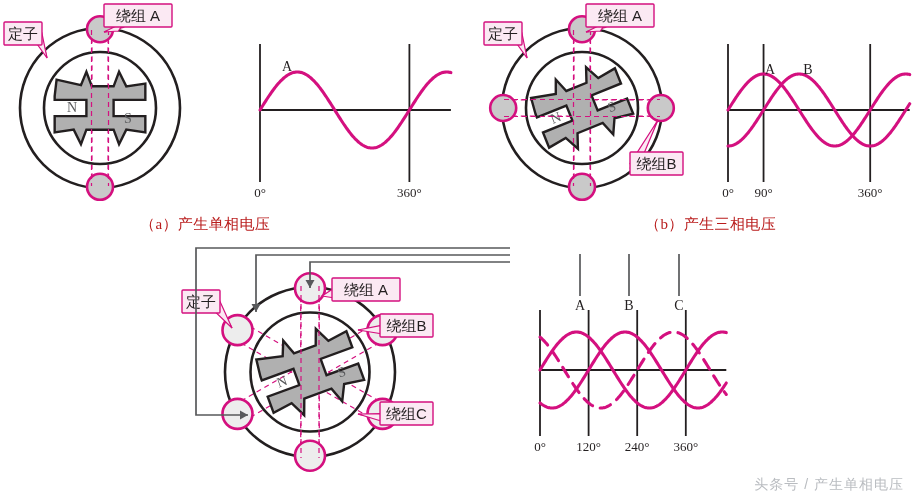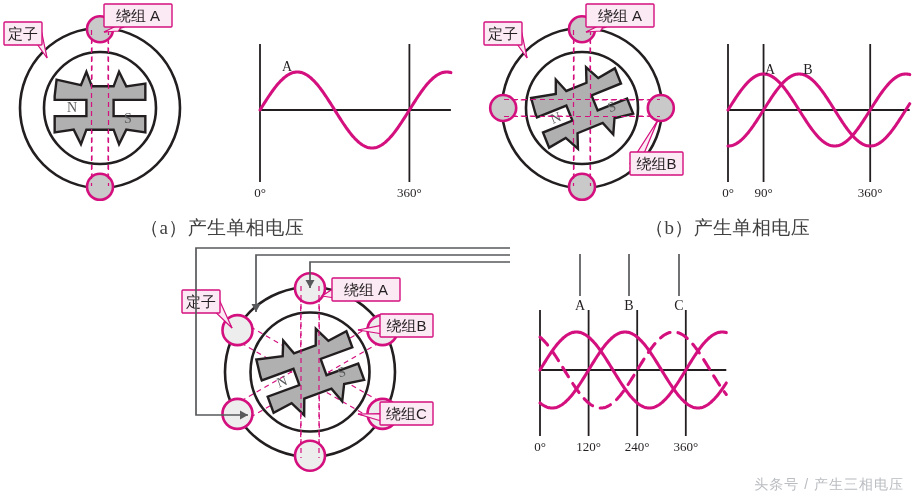--- a/index.html
+++ b/index.html
@@ -4,21 +4,21 @@
 <style>
   html,body{margin:0;padding:0;}
   body{
     width:912px;height:500px;background:#ffffff;
     font-family:"Liberation Serif","DejaVu Serif",serif;
     position:relative;overflow:hidden;
   }
   .stage{position:absolute;left:0;top:0;width:912px;height:500px;}
   .panel{position:absolute;}
   .caption{
-    position:absolute;font-size:19px;color:#404040;white-space:nowrap;
+    position:absolute;font-size:15px;color:#b91c1c;white-space:nowrap;
     letter-spacing:.4px;
   }
   .watermark{
     position:absolute;right:8px;bottom:6px;font-size:14px;color:#b9bcc0;
     letter-spacing:1px;white-space:nowrap;
     font-family:"Liberation Sans","DejaVu Sans",sans-serif;
   }
   svg{display:block;overflow:visible;}
   .cz-label{
     font-family:"Liberation Sans","DejaVu Sans",sans-serif;
@@ -140,21 +140,21 @@
           <line x1="160.20000000000002" y1="26" x2="160.20000000000002" y2="164" stroke="#231f20" stroke-width="1.8"></line>
           <text x="160.20000000000002" y="179" text-anchor="middle" class="ax-label">360°</text>
           <path d="M 18.00 92.00 L 18.79 90.74 L 19.58 89.49 L 20.37 88.24 L 21.16 86.99 L 21.95 85.75 L 22.74 84.52 L 23.53 83.29 L 24.32 82.08 L 25.11 80.88 L 25.90 79.69 L 26.69 78.51 L 27.48 77.36 L 28.27 76.22 L 29.06 75.10 L 29.85 74.00 L 30.64 72.92 L 31.43 71.87 L 32.22 70.84 L 33.01 69.84 L 33.80 68.86 L 34.59 67.91 L 35.38 66.99 L 36.17 66.10 L 36.96 65.25 L 37.75 64.42 L 38.54 63.63 L 39.33 62.88 L 40.12 62.15 L 40.91 61.47 L 41.70 60.82 L 42.49 60.21 L 43.28 59.64 L 44.07 59.11 L 44.86 58.62 L 45.65 58.17 L 46.44 57.76 L 47.23 57.39 L 48.02 57.07 L 48.81 56.79 L 49.60 56.55 L 50.39 56.35 L 51.18 56.20 L 51.97 56.09 L 52.76 56.02 L 53.55 56.00 L 54.34 56.02 L 55.13 56.09 L 55.92 56.20 L 56.71 56.35 L 57.50 56.55 L 58.29 56.79 L 59.08 57.07 L 59.87 57.39 L 60.66 57.76 L 61.45 58.17 L 62.24 58.62 L 63.03 59.11 L 63.82 59.64 L 64.61 60.21 L 65.40 60.82 L 66.19 61.47 L 66.98 62.15 L 67.77 62.88 L 68.56 63.63 L 69.35 64.42 L 70.14 65.25 L 70.93 66.10 L 71.72 66.99 L 72.51 67.91 L 73.30 68.86 L 74.09 69.84 L 74.88 70.84 L 75.67 71.87 L 76.46 72.92 L 77.25 74.00 L 78.04 75.10 L 78.83 76.22 L 79.62 77.36 L 80.41 78.51 L 81.20 79.69 L 81.99 80.88 L 82.78 82.08 L 83.57 83.29 L 84.36 84.52 L 85.15 85.75 L 85.94 86.99 L 86.73 88.24 L 87.52 89.49 L 88.31 90.74 L 89.10 92.00 L 89.89 93.26 L 90.68 94.51 L 91.47 95.76 L 92.26 97.01 L 93.05 98.25 L 93.84 99.48 L 94.63 100.71 L 95.42 101.92 L 96.21 103.12 L 97.00 104.31 L 97.79 105.49 L 98.58 106.64 L 99.37 107.78 L 100.16 108.90 L 100.95 110.00 L 101.74 111.08 L 102.53 112.13 L 103.32 113.16 L 104.11 114.16 L 104.90 115.14 L 105.69 116.09 L 106.48 117.01 L 107.27 117.90 L 108.06 118.75 L 108.85 119.58 L 109.64 120.37 L 110.43 121.12 L 111.22 121.85 L 112.01 122.53 L 112.80 123.18 L 113.59 123.79 L 114.38 124.36 L 115.17 124.89 L 115.96 125.38 L 116.75 125.83 L 117.54 126.24 L 118.33 126.61 L 119.12 126.93 L 119.91 127.21 L 120.70 127.45 L 121.49 127.65 L 122.28 127.80 L 123.07 127.91 L 123.86 127.98 L 124.65 128.00 L 125.44 127.98 L 126.23 127.91 L 127.02 127.80 L 127.81 127.65 L 128.60 127.45 L 129.39 127.21 L 130.18 126.93 L 130.97 126.61 L 131.76 126.24 L 132.55 125.83 L 133.34 125.38 L 134.13 124.89 L 134.92 124.36 L 135.71 123.79 L 136.50 123.18 L 137.29 122.53 L 138.08 121.85 L 138.87 121.12 L 139.66 120.37 L 140.45 119.58 L 141.24 118.75 L 142.03 117.90 L 142.82 117.01 L 143.61 116.09 L 144.40 115.14 L 145.19 114.16 L 145.98 113.16 L 146.77 112.13 L 147.56 111.08 L 148.35 110.00 L 149.14 108.90 L 149.93 107.78 L 150.72 106.64 L 151.51 105.49 L 152.30 104.31 L 153.09 103.12 L 153.88 101.92 L 154.67 100.71 L 155.46 99.48 L 156.25 98.25 L 157.04 97.01 L 157.83 95.76 L 158.62 94.51 L 159.41 93.26 L 160.20 92.00 L 160.99 90.74 L 161.78 89.49 L 162.57 88.24 L 163.36 86.99 L 164.15 85.75 L 164.94 84.52 L 165.73 83.29 L 166.52 82.08 L 167.31 80.88 L 168.10 79.69 L 168.89 78.51 L 169.68 77.36 L 170.47 76.22 L 171.26 75.10 L 172.05 74.00 L 172.84 72.92 L 173.63 71.87 L 174.42 70.84 L 175.21 69.84 L 176.00 68.86 L 176.79 67.91 L 177.58 66.99 L 178.37 66.10 L 179.16 65.25 L 179.95 64.42 L 180.74 63.63 L 181.53 62.88 L 182.32 62.15 L 183.11 61.47 L 183.90 60.82 L 184.69 60.21 L 185.48 59.64 L 186.27 59.11 L 187.06 58.62 L 187.85 58.17 L 188.64 57.76 L 189.43 57.39 L 190.22 57.07 L 191.01 56.79 L 191.80 56.55 L 192.59 56.35 L 193.38 56.20 L 194.17 56.09 L 194.96 56.02 L 195.75 56.00 L 196.54 56.02 L 197.33 56.09 L 198.12 56.20 L 198.91 56.35 L 199.70 56.55 " fill="none" stroke="#D4107F" stroke-width="3.1" stroke-linecap="round"></path>
           <path d="M 18.00 128.00 L 18.79 127.98 L 19.58 127.91 L 20.37 127.80 L 21.16 127.65 L 21.95 127.45 L 22.74 127.21 L 23.53 126.93 L 24.32 126.61 L 25.11 126.24 L 25.90 125.83 L 26.69 125.38 L 27.48 124.89 L 28.27 124.36 L 29.06 123.79 L 29.85 123.18 L 30.64 122.53 L 31.43 121.85 L 32.22 121.12 L 33.01 120.37 L 33.80 119.58 L 34.59 118.75 L 35.38 117.90 L 36.17 117.01 L 36.96 116.09 L 37.75 115.14 L 38.54 114.16 L 39.33 113.16 L 40.12 112.13 L 40.91 111.08 L 41.70 110.00 L 42.49 108.90 L 43.28 107.78 L 44.07 106.64 L 44.86 105.49 L 45.65 104.31 L 46.44 103.12 L 47.23 101.92 L 48.02 100.71 L 48.81 99.48 L 49.60 98.25 L 50.39 97.01 L 51.18 95.76 L 51.97 94.51 L 52.76 93.26 L 53.55 92.00 L 54.34 90.74 L 55.13 89.49 L 55.92 88.24 L 56.71 86.99 L 57.50 85.75 L 58.29 84.52 L 59.08 83.29 L 59.87 82.08 L 60.66 80.88 L 61.45 79.69 L 62.24 78.51 L 63.03 77.36 L 63.82 76.22 L 64.61 75.10 L 65.40 74.00 L 66.19 72.92 L 66.98 71.87 L 67.77 70.84 L 68.56 69.84 L 69.35 68.86 L 70.14 67.91 L 70.93 66.99 L 71.72 66.10 L 72.51 65.25 L 73.30 64.42 L 74.09 63.63 L 74.88 62.88 L 75.67 62.15 L 76.46 61.47 L 77.25 60.82 L 78.04 60.21 L 78.83 59.64 L 79.62 59.11 L 80.41 58.62 L 81.20 58.17 L 81.99 57.76 L 82.78 57.39 L 83.57 57.07 L 84.36 56.79 L 85.15 56.55 L 85.94 56.35 L 86.73 56.20 L 87.52 56.09 L 88.31 56.02 L 89.10 56.00 L 89.89 56.02 L 90.68 56.09 L 91.47 56.20 L 92.26 56.35 L 93.05 56.55 L 93.84 56.79 L 94.63 57.07 L 95.42 57.39 L 96.21 57.76 L 97.00 58.17 L 97.79 58.62 L 98.58 59.11 L 99.37 59.64 L 100.16 60.21 L 100.95 60.82 L 101.74 61.47 L 102.53 62.15 L 103.32 62.88 L 104.11 63.63 L 104.90 64.42 L 105.69 65.25 L 106.48 66.10 L 107.27 66.99 L 108.06 67.91 L 108.85 68.86 L 109.64 69.84 L 110.43 70.84 L 111.22 71.87 L 112.01 72.92 L 112.80 74.00 L 113.59 75.10 L 114.38 76.22 L 115.17 77.36 L 115.96 78.51 L 116.75 79.69 L 117.54 80.88 L 118.33 82.08 L 119.12 83.29 L 119.91 84.52 L 120.70 85.75 L 121.49 86.99 L 122.28 88.24 L 123.07 89.49 L 123.86 90.74 L 124.65 92.00 L 125.44 93.26 L 126.23 94.51 L 127.02 95.76 L 127.81 97.01 L 128.60 98.25 L 129.39 99.48 L 130.18 100.71 L 130.97 101.92 L 131.76 103.12 L 132.55 104.31 L 133.34 105.49 L 134.13 106.64 L 134.92 107.78 L 135.71 108.90 L 136.50 110.00 L 137.29 111.08 L 138.08 112.13 L 138.87 113.16 L 139.66 114.16 L 140.45 115.14 L 141.24 116.09 L 142.03 117.01 L 142.82 117.90 L 143.61 118.75 L 144.40 119.58 L 145.19 120.37 L 145.98 121.12 L 146.77 121.85 L 147.56 122.53 L 148.35 123.18 L 149.14 123.79 L 149.93 124.36 L 150.72 124.89 L 151.51 125.38 L 152.30 125.83 L 153.09 126.24 L 153.88 126.61 L 154.67 126.93 L 155.46 127.21 L 156.25 127.45 L 157.04 127.65 L 157.83 127.80 L 158.62 127.91 L 159.41 127.98 L 160.20 128.00 L 160.99 127.98 L 161.78 127.91 L 162.57 127.80 L 163.36 127.65 L 164.15 127.45 L 164.94 127.21 L 165.73 126.93 L 166.52 126.61 L 167.31 126.24 L 168.10 125.83 L 168.89 125.38 L 169.68 124.89 L 170.47 124.36 L 171.26 123.79 L 172.05 123.18 L 172.84 122.53 L 173.63 121.85 L 174.42 121.12 L 175.21 120.37 L 176.00 119.58 L 176.79 118.75 L 177.58 117.90 L 178.37 117.01 L 179.16 116.09 L 179.95 115.14 L 180.74 114.16 L 181.53 113.16 L 182.32 112.13 L 183.11 111.08 L 183.90 110.00 L 184.69 108.90 L 185.48 107.78 L 186.27 106.64 L 187.06 105.49 L 187.85 104.31 L 188.64 103.12 L 189.43 101.92 L 190.22 100.71 L 191.01 99.48 L 191.80 98.25 L 192.59 97.01 L 193.38 95.76 L 194.17 94.51 L 194.96 93.26 L 195.75 92.00 L 196.54 90.74 L 197.33 89.49 L 198.12 88.24 L 198.91 86.99 L 199.70 85.75 " fill="none" stroke="#D4107F" stroke-width="3.1" stroke-linecap="round"></path>
           <text x="60" y="56" text-anchor="middle" class="wf-label">A</text>
           <text x="98" y="56" text-anchor="middle" class="wf-label">B</text>
         </g>
       </svg>
   </div>
 
-  <div class="caption" style="left:645px;top:215px;">（b）产生单相电压</div>
+  <div class="caption" style="left:645px;top:215px;">（b）产生三相电压</div>
 
   <div class="panel" style="left:180px;top:252px;width:330px;height:220px;">
     <svg width="330" height="220" viewBox="0 0 330 220" id="svg-motor-c">
         <g>
           <g>
             <line x1="139.3" y1="36.275000000000006" x2="139.29999999999998" y2="203.725" stroke="#D4107F" stroke-width="1.2" stroke-dasharray="5 4" fill="none"></line>
             <line x1="120.7" y1="36.275000000000006" x2="120.69999999999997" y2="203.725" stroke="#D4107F" stroke-width="1.2" stroke-dasharray="5 4" fill="none"></line>
             <line x1="207.15797693185212" y1="86.1915362551953" x2="62.142023068147886" y2="169.9165362551953" stroke="#D4107F" stroke-width="1.2" stroke-dasharray="5 4" fill="none"></line>
             <line x1="197.8579769318521" y1="70.08346374480473" x2="52.84202306814789" y2="153.80846374480473" stroke="#D4107F" stroke-width="1.2" stroke-dasharray="5 4" fill="none"></line>
             <line x1="197.8579769318521" y1="169.91653625519533" x2="52.84202306814787" y2="86.1915362551953" stroke="#D4107F" stroke-width="1.2" stroke-dasharray="5 4" fill="none"></line>
@@ -230,14 +230,14 @@
           <text x="119" y="58" text-anchor="middle" class="wf-label">B</text>
           <text x="169" y="58" text-anchor="middle" class="wf-label">C</text>
         </g>
         <line x1="70" y1="44" x2="70" y2="2" stroke="#58595b" stroke-width="1.7"></line>
         <line x1="119" y1="44" x2="119" y2="2" stroke="#58595b" stroke-width="1.7"></line>
         <line x1="169" y1="44" x2="169" y2="2" stroke="#58595b" stroke-width="1.7"></line>
       </svg>
   </div>
 
 
-  <div class="watermark">头条号 / 产生三相电压</div>
+  <div class="watermark">头条号 / 产生单相电压</div>
 </div>
 
 </body></html>

